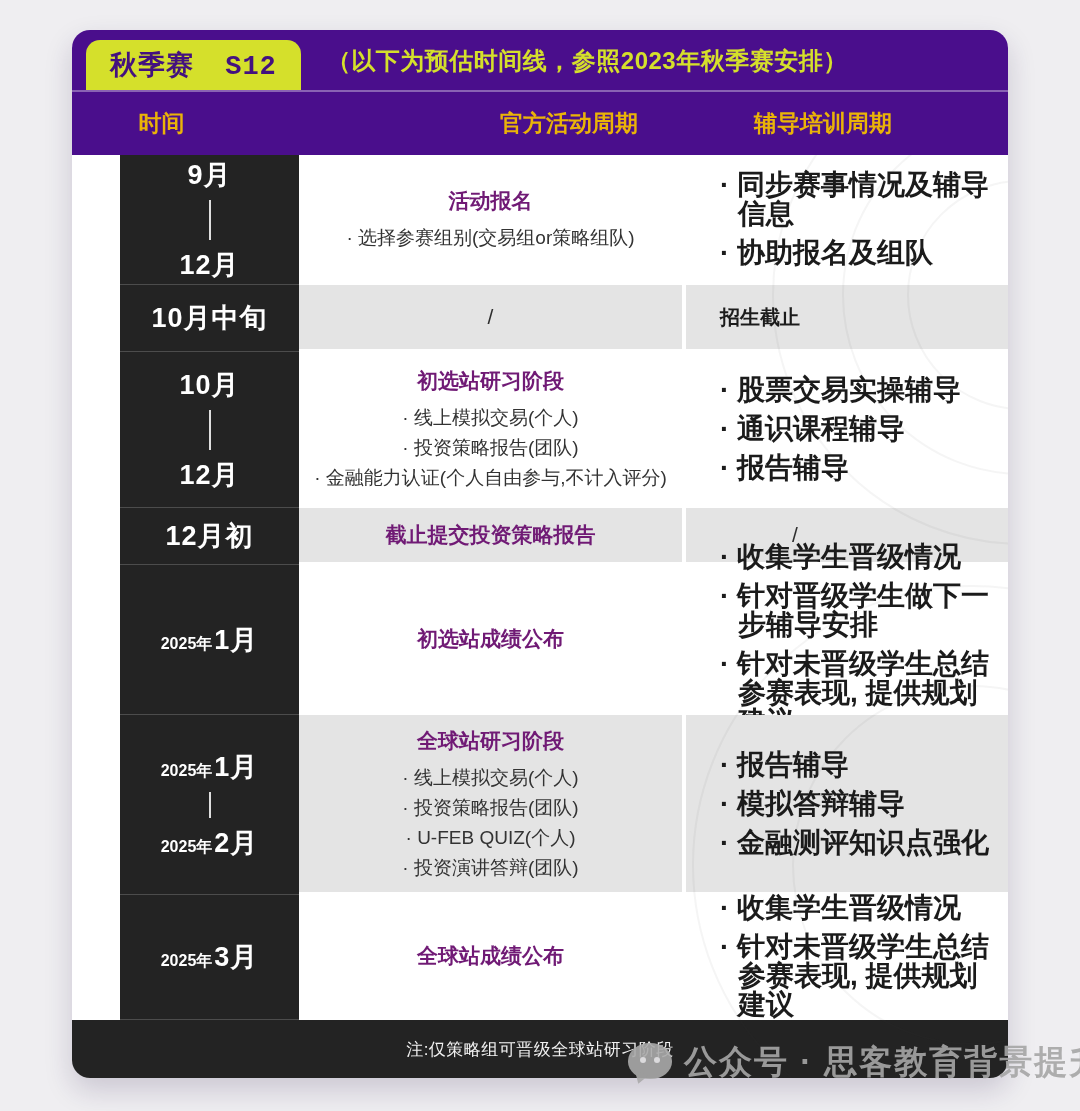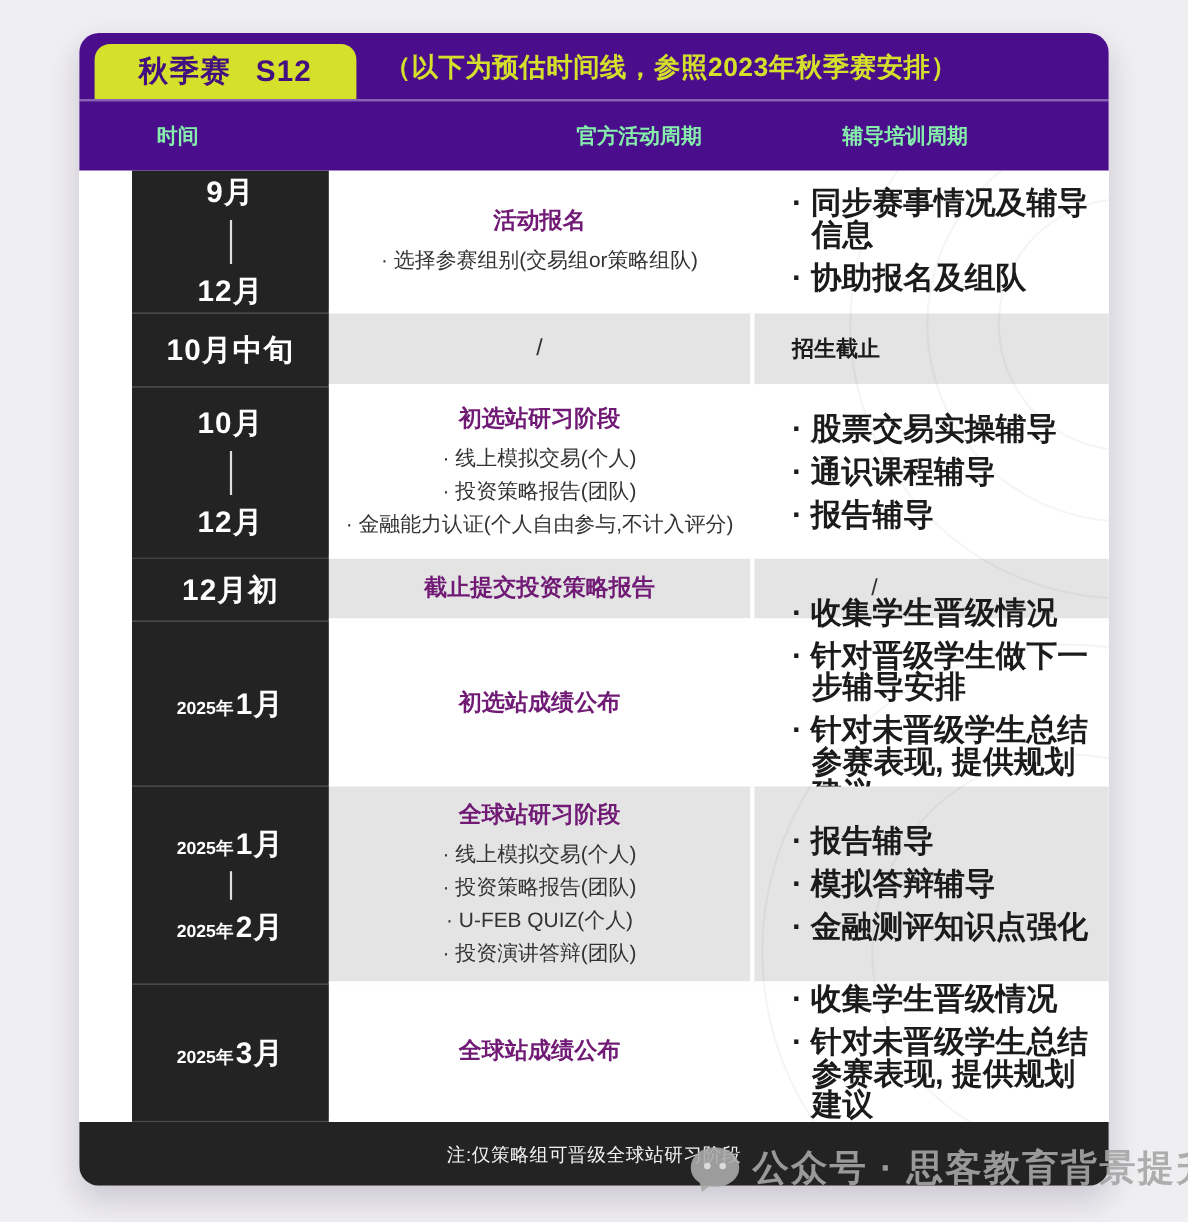--- a/index.html
+++ b/index.html
@@ -19,36 +19,36 @@
     box-shadow:0 12px 28px rgba(40,20,70,0.18);
   }
   
   .header-top {
     height:62px; background:var(--purple);
     display:flex; align-items:flex-end;
     border-bottom:2px solid rgba(255,255,255,0.35);
     position:relative; z-index:3;
   }
   .badge {
-    margin-left:14px; height:50px; padding:0 40px;
+    margin-left:14px; height:50px; padding:0 24px;
     background:var(--badge-yellow);
     border-radius:14px 14px 0 0;
     display:flex; align-items:center;
     color:#43117f; font-weight:bold; font-size:27px;
-    letter-spacing:1px; word-spacing:14px;
+    letter-spacing:1px; word-spacing:14px;font-family:Liberation Mono, monospace;
   }
   .subtitle {
     margin-left:26px; margin-bottom:13px;
     color:var(--badge-yellow); font-weight:bold; font-size:24px;
     letter-spacing:0.5px;
   }
   .header-row {
     height:63px; background:var(--purple);
     display:flex; align-items:center;
-    color:#86efac; font-weight:bold; font-size:19px;
+    color:#eab308; font-weight:bold; font-size:23px;
     position:relative; z-index:3;
   }
   .hcol-time     { width:179px; text-align:center; }
   .hcol-official { width:387px; text-align:right; }
   .hcol-coach    { flex:1;      text-align:center; }
 
   
   .rows { position:relative; background:#ffffff;padding-left:48px; }
   .row  { display:flex; position:relative; z-index:1; }
   .tcell {

